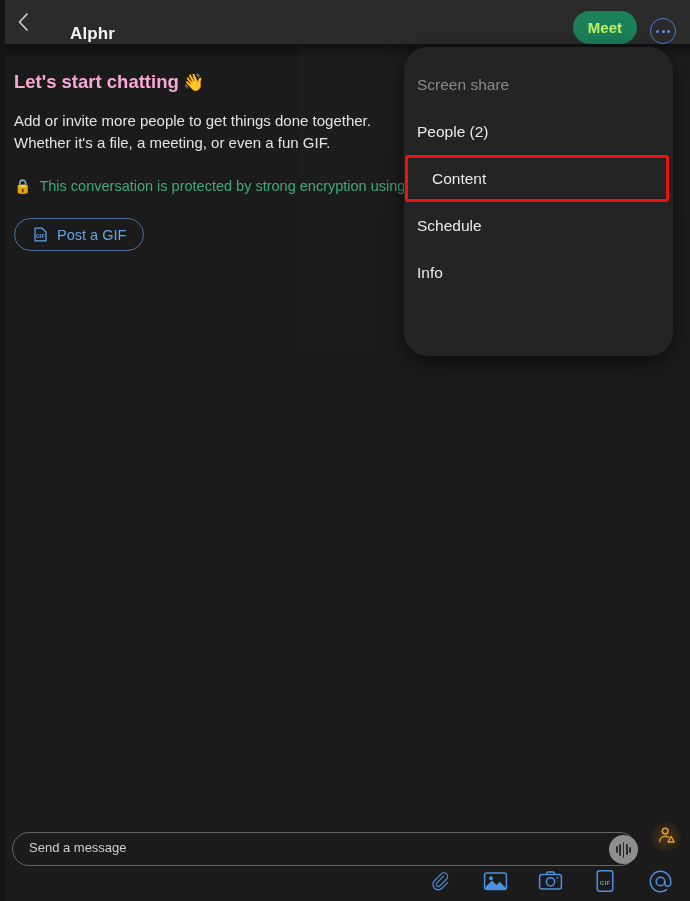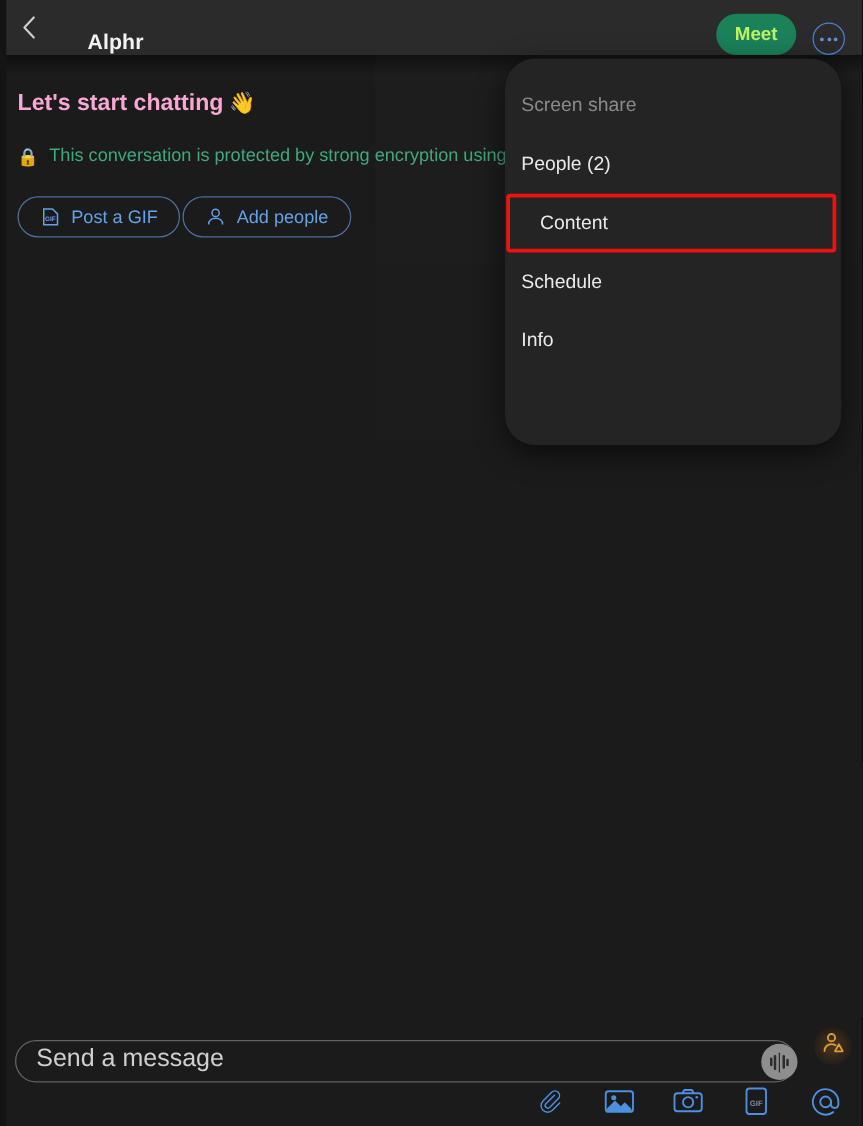--- a/index.html
+++ b/index.html
@@ -207,21 +207,21 @@
     position: absolute;
     left: 12px; top: 12px;
     display: flex; align-items: center;
   }
   .msg-input {
     width: 625px; height: 34px;
     border-radius: 17px;
     border: 1px solid #636363;
     background: transparent;
     color: #e6e6e6;
-    font-size: 20px;
+    font-size: 13px;
     padding: 0 46px 4px 16px;
     outline: none;
     font-family: "Liberation Sans", sans-serif;
   }
   .msg-input::placeholder { color: #cfcfcf; }
 
   .voice-btn {
     position: absolute;
     left: 597px; top: 3px;
     width: 29px; height: 29px;
@@ -271,46 +271,38 @@
   <div class="edge-strip"></div>
 
   <div class="body-area">
     <div class="tint-band"></div>
 
     <div class="intro">
       <div class="intro-title">
         <span>Let's start chatting</span><span class="wave">👋</span>
       </div>
 
+      <div class="intro-body">Add or invite more people to get things done together. Whether it's a file, a meeting, or even a fun GIF.</div>
 
       <div class="encryption-row">
         <span class="lock-glyph">🔒</span>
         <span class="encryption-text">This conversation is protected by strong encryption using</span>
       </div>
 
       <div class="pill-row">
         <button class="pill">
           <span>
             <svg width="17" height="17" viewBox="0 0 17 17" fill="none">
               <path d="M3 2.2h7l4 3.9v8.7H3z" stroke="#63a2e8" stroke-width="1.2" fill="none"></path>
               <text x="8.3" y="11.6" font-size="5.1" fill="#63a2e8" text-anchor="middle" font-family="Liberation Sans, sans-serif" font-weight="bold">GIF</text>
             </svg>
           </span>
           <span>Post a GIF</span>
         </button>
 
-        <button class="pill">
-          <span>
-            <svg width="17" height="17" viewBox="0 0 17 17" fill="none">
-              <circle cx="8.5" cy="5.3" r="2.9" stroke="#63a2e8" stroke-width="1.2"></circle>
-              <path d="M2.9 14.6c0-3.1 2.5-5 5.6-5s5.6 1.9 5.6 5" stroke="#63a2e8" stroke-width="1.2" fill="none"></path>
-            </svg>
-          </span>
-          <span>Add people</span>
-        </button>
       </div>
     </div>
   </div>
 
   <div class="header">
     <div class="back-btn">
       <span>
         <svg width="17" height="22" viewBox="0 0 17 22" fill="none">
           <path d="M12 3 4.5 11 12 19" stroke="#cfcfcf" stroke-width="1.7" stroke-linecap="round" stroke-linejoin="round"></path>
         </svg>

